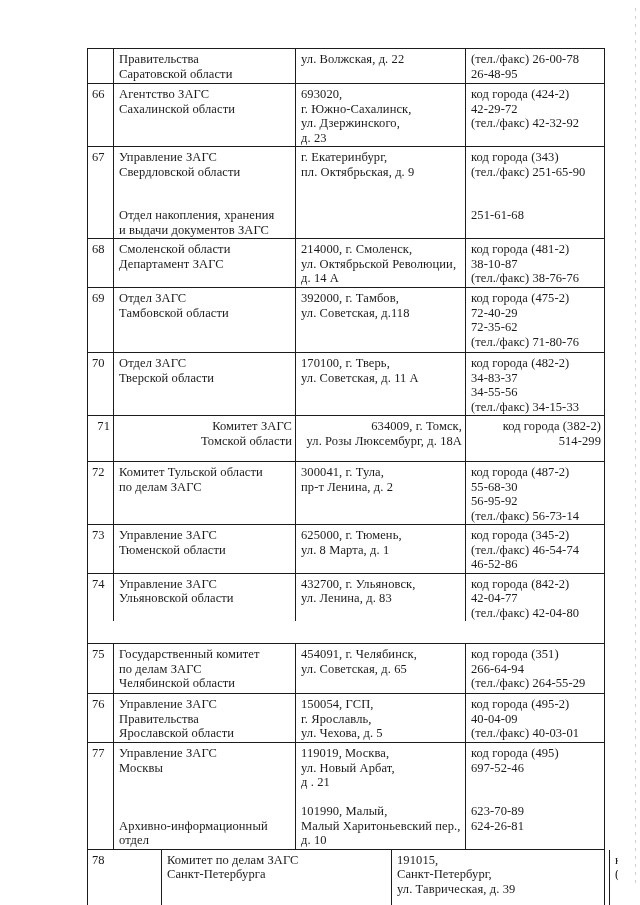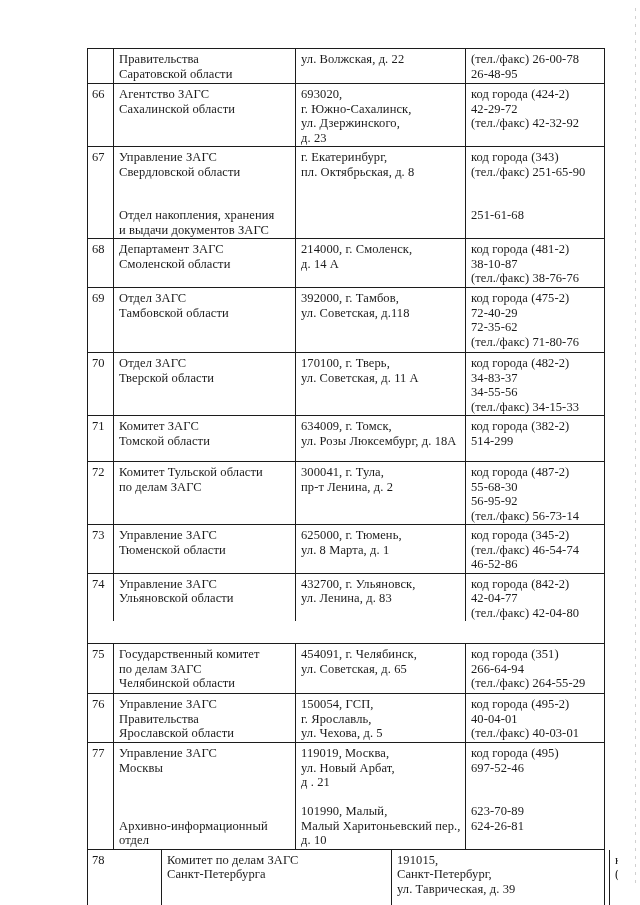--- a/index.html
+++ b/index.html
@@ -100,41 +100,42 @@
     <div class="cell name">
           <div class="line">Управление ЗАГС</div>
           <div class="line">Свердловской области</div>
           <div class="line">&nbsp;</div>
           <div class="line">&nbsp;</div>
           <div class="line">Отдел накопления, хранения</div>
           <div class="line">и выдачи документов ЗАГС</div>
         </div>
     <div class="cell addr">
           <div class="line">г. Екатеринбург,</div>
-          <div class="line">пл. Октябрьская, д. 8</div>
+          <div class="line">пл. Октябрьская, д. 9</div>
         </div>
     <div class="cell phone">
           <div class="line">код города (343)</div>
           <div class="line">(тел./факс) 251-65-90</div>
           <div class="line">&nbsp;</div>
           <div class="line">&nbsp;</div>
           <div class="line">251-61-68</div>
         </div>
   </div>
 
   <div class="row" style="min-height: 49px;">
     <div class="cell num">
           <div class="line">68</div>
         </div>
     <div class="cell name">
+          <div class="line">Смоленской области</div>
           <div class="line">Департамент ЗАГС</div>
-          <div class="line">Смоленской области</div>
         </div>
     <div class="cell addr">
           <div class="line">214000, г. Смоленск,</div>
+          <div class="line">ул. Октябрьской Революции,</div>
           <div class="line">д. 14 А</div>
         </div>
     <div class="cell phone">
           <div class="line">код города (481-2)</div>
           <div class="line">38-10-87</div>
           <div class="line">(тел./факс) 38-76-76</div>
         </div>
   </div>
 
   <div class="row" style="min-height: 65px;">
@@ -170,21 +171,21 @@
           <div class="line">ул. Советская, д. 11 А</div>
         </div>
     <div class="cell phone">
           <div class="line">код города (482-2)</div>
           <div class="line">34-83-37</div>
           <div class="line">34-55-56</div>
           <div class="line">(тел./факс) 34-15-33</div>
         </div>
   </div>
 
-  <div class="row" style="min-height: 46px;">
+  <div class="row" style="min-height: 46px; text-align: right;">
     <div class="cell num">
           <div class="line">71</div>
         </div>
     <div class="cell name">
           <div class="line">Комитет ЗАГС</div>
           <div class="line">Томской области</div>
         </div>
     <div class="cell addr">
           <div class="line">634009, г. Томск,</div>
           <div class="line">ул. Розы Люксембург, д. 18А</div>
@@ -282,21 +283,21 @@
           <div class="line">Правительства</div>
           <div class="line">Ярославской области</div>
         </div>
     <div class="cell addr">
           <div class="line">150054, ГСП,</div>
           <div class="line">г. Ярославль,</div>
           <div class="line">ул. Чехова, д. 5</div>
         </div>
     <div class="cell phone">
           <div class="line">код города (495-2)</div>
-          <div class="line">40-04-01</div>
+          <div class="line">40-04-09</div>
           <div class="line">(тел./факс) 40-03-01</div>
         </div>
   </div>
 
   <div class="row" style="min-height: 102px;">
     <div class="cell num">
           <div class="line">77</div>
         </div>
     <div class="cell name">
           <div class="line">Управление ЗАГС</div>

